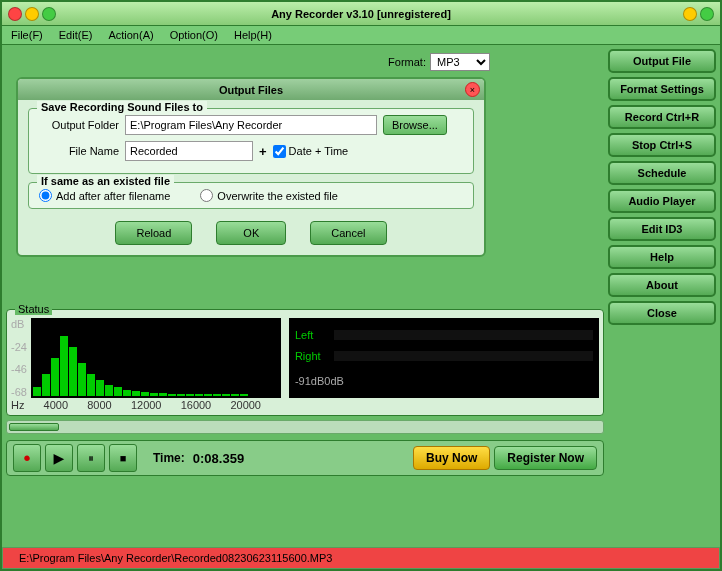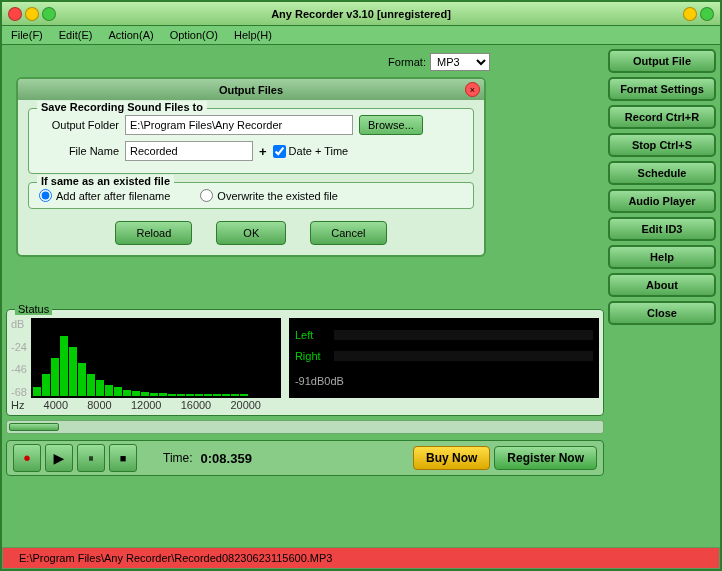--- a/index.html
+++ b/index.html
@@ -486,21 +486,21 @@
           <div class="modal-close">×</div>
         </div>
 
         <div class="modal-body">
 
           <div class="fieldset-box">
             <span class="fieldset-legend">Save Recording Sound Files to</span>
 
             <div class="form-row">
               <span class="form-label">Output Folder</span>
-              <input class="inline-input" style="width: 228px;" type="text" value="E:\Program Files\Any Recorder">
+              <input class="inline-input" style="width: 252px;" type="text" value="E:\Program Files\Any Recorder">
               <button class="browse-btn">Browse...</button>
             </div>
 
             <div class="form-row">
               <span class="form-label">File Name</span>
               <input class="inline-input" style="width: 128px;" type="text" value="Recorded">
               <span class="plus-sign">+</span>
               <label class="checkbox-label">
                 <input type="checkbox" checked="" style="">
                 <span>Date + Time</span>
@@ -608,21 +608,21 @@
       <div class="hscroll">
         <div class="hscroll-thumb"></div>
       </div>
 
       <div class="playback-bar">
         <button class="play-btn" style="color:#cc0000;font-size:12px;">⏺</button>
         <button class="play-btn">▶</button>
         <button class="play-btn" style="font-size:11px;">⏸</button>
         <button class="play-btn" style="font-size:11px;">■</button>
 
-        <span style="margin-left:22px;font-size:12px;font-weight:normal;">Time:</span>
+        <span style="margin-left:12px;font-size:12px;font-weight:bold;">Time:</span>
         <span style="font-size:13px;font-weight:bold;margin-left:4px;">0:08.359</span>
 
         <button class="buy-btn">Buy Now</button>
         <button class="register-btn">Register Now</button>
       </div>
 
     </div>
 
     <div class="main-right">
       <button class="side-btn">Output File</button>

